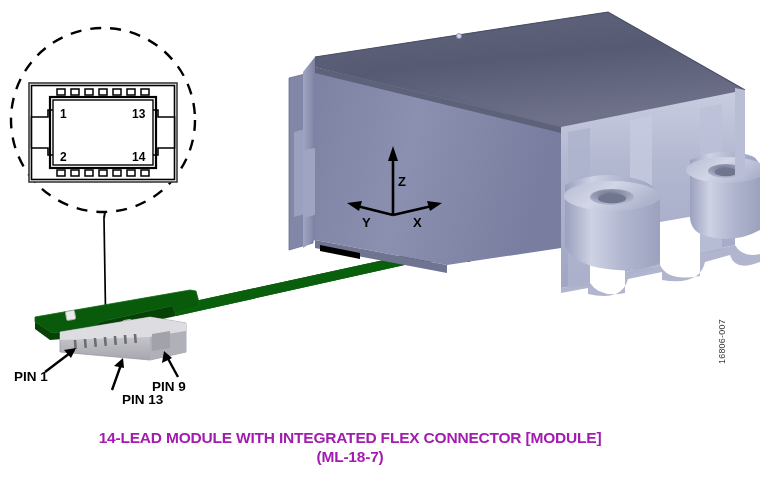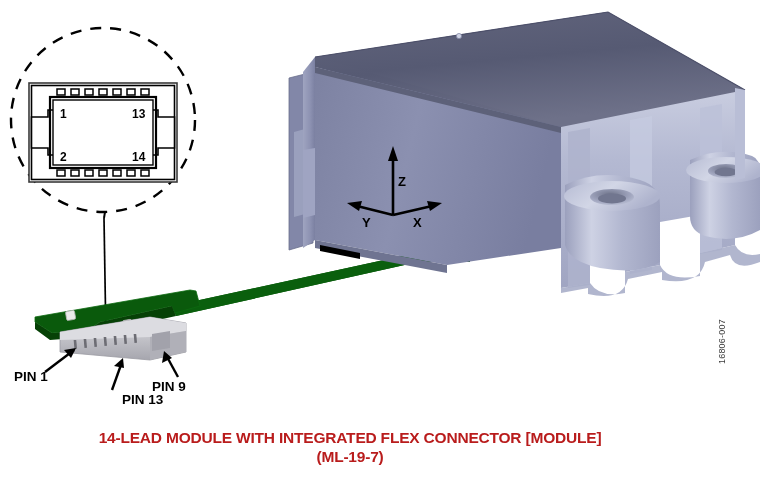--- a/index.html
+++ b/index.html
@@ -23,21 +23,21 @@
     height: 484px;
   }
   .caption-block {
     position: absolute;
     left: 0;
     top: 428px;
     width: 700px;
     text-align: center;
     font-family: "Liberation Sans", sans-serif;
     font-weight: bold;
-    color: #b91c1c;
+    color: #a21caf;
   }
   .caption-line1 {
     font-size: 15.5px;
     letter-spacing: -0.2px;
     line-height: 19px;
     white-space: nowrap;
   }
   .caption-line2 {
     font-size: 15.5px;
     letter-spacing: -0.2px;
@@ -300,18 +300,18 @@
       <text class="axis-label" x="362" y="227">Y</text>
     </g>
   </svg>
 
   <div class="pin-label" id="pin1-label">PIN 1</div>
   <div class="pin-label" id="pin13-label">PIN 13</div>
   <div class="pin-label" id="pin14-label">PIN 9</div>
 
   <div class="caption-block">
     <div class="caption-line1">14-LEAD MODULE WITH INTEGRATED FLEX CONNECTOR [MODULE]</div>
-    <div class="caption-line2">(ML-19-7)</div>
+    <div class="caption-line2">(ML-18-7)</div>
   </div>
 
   <div class="figure-id">16806-007</div>
 
 </div>
 
 </body></html>

